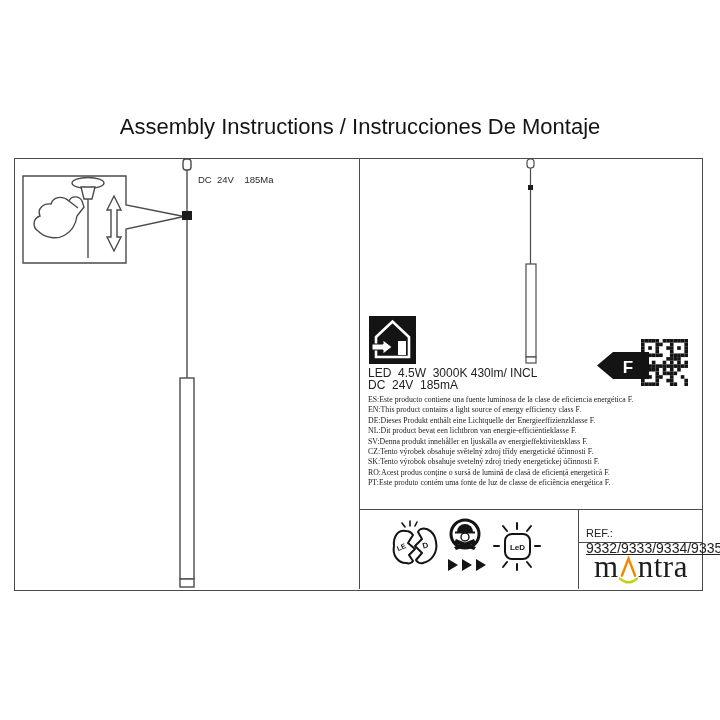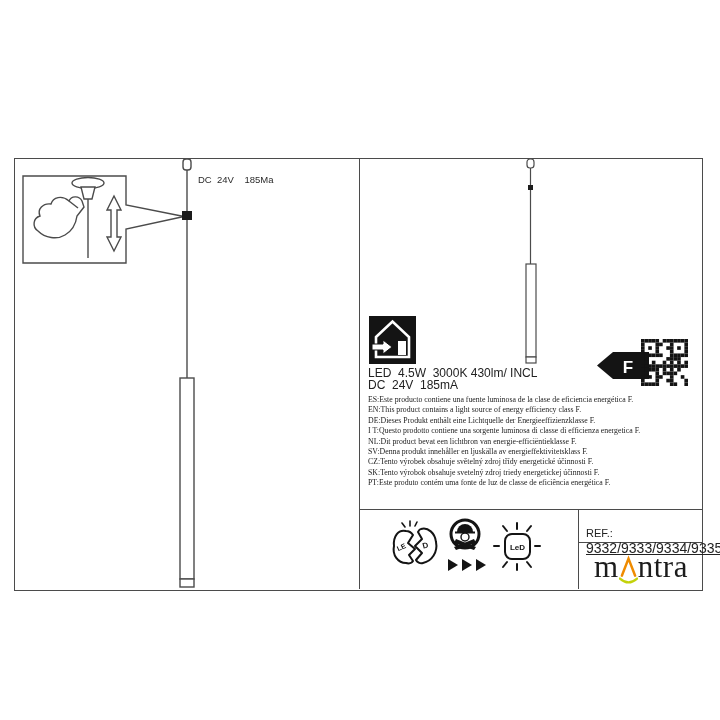--- a/index.html
+++ b/index.html
@@ -21,20 +21,21 @@
   #brand{position:absolute;left:0;top:35px;width:100%;height:45px;display:flex;align-items:center;justify-content:center;}
   .brand-txt{font-family:"Liberation Serif",serif;font-size:31px;color:#1c1c1c;letter-spacing:0.5px;line-height:1;}
   .qr{left:281px;top:180px;width:47px;height:47px;}
   .icon{display:block;}
 </style>
 </head>
 <body>
 
 <div id="page">
 
+  <div id="title" class="abs">Assembly Instructions / Instrucciones De Montaje</div>
 
   <div id="frame" class="abs">
 
     <div id="panel-left" class="abs">
 
       <svg class="abs icon" style="left:0;top:0" width="343" height="430" viewBox="0 0 343 430">
         <g stroke="#4b4b4b" fill="none" stroke-width="1.4">
 
           <path d="M8,17 L111,17 L111,46 L169,57.5 L111,70 L111,104 L8,104 Z" fill="#ffffff"></path>
 
@@ -184,25 +185,25 @@
           <rect x="43.38" y="43.38" width="3.62" height="3.62"></rect>
         </svg>
 
       <div class="abs spec"><span>LED  4.5W  3000K 430lm/ INCL</span>
 <span>DC  24V  185mA</span></div>
 
       <div class="abs langs">
         <div>ES:Este producto contiene una fuente luminosa de la clase de eficiencia energética F.</div>
         <div>EN:This product contains a light source of energy efficiency class F.</div>
         <div>DE:Dieses Produkt enthält eine Lichtquelle der Energieeffizienzklasse F.</div>
-        <div>I T:Questo prodotto contiene una sorgente luminosa di classe di efficienza energetica F.</div>
         <div>NL:Dit product bevat een lichtbron van energie-efficiëntieklasse F.</div>
         <div>SV:Denna produkt innehåller en ljuskälla av energieffektivitetsklass F.</div>
         <div>CZ:Tento výrobek obsahuje světelný zdroj třídy energetické účinnosti F.</div>
         <div>SK:Tento výrobok obsahuje svetelný zdroj triedy energetickej účinnosti F.</div>
+        <div>RO:Acest produs conține o sursă de lumină de clasă de eficiență energetică F.</div>
         <div>PT:Este produto contém uma fonte de luz de classe de eficiência energética F.</div>
       </div>
 
       <div id="bottom-divider" class="abs"></div>
 
       <svg class="abs icon" style="left:30px;top:360px" width="50" height="58" viewBox="0 0 50 58">
         <g stroke="#141414" stroke-width="2" fill="#ffffff" stroke-linejoin="round" stroke-linecap="round">
           <path d="M16,12 C8,10 3,18 4,27 C2,36 8,44 16,44 C19,45 22,44 23,42 L19,36 L25,30 L18,24 L23,16 C21,13 19,12 16,12 Z"></path>
           <path d="M31,10 C38,8 45,14 46,23 C48,33 42,42 33,44 C30,45 27,43 26,41 L32,34 L25,27 L32,20 L28,13 C29,11 30,10 31,10 Z"></path>
           <path d="M12,4 L15,8" stroke-width="1.6"></path>

